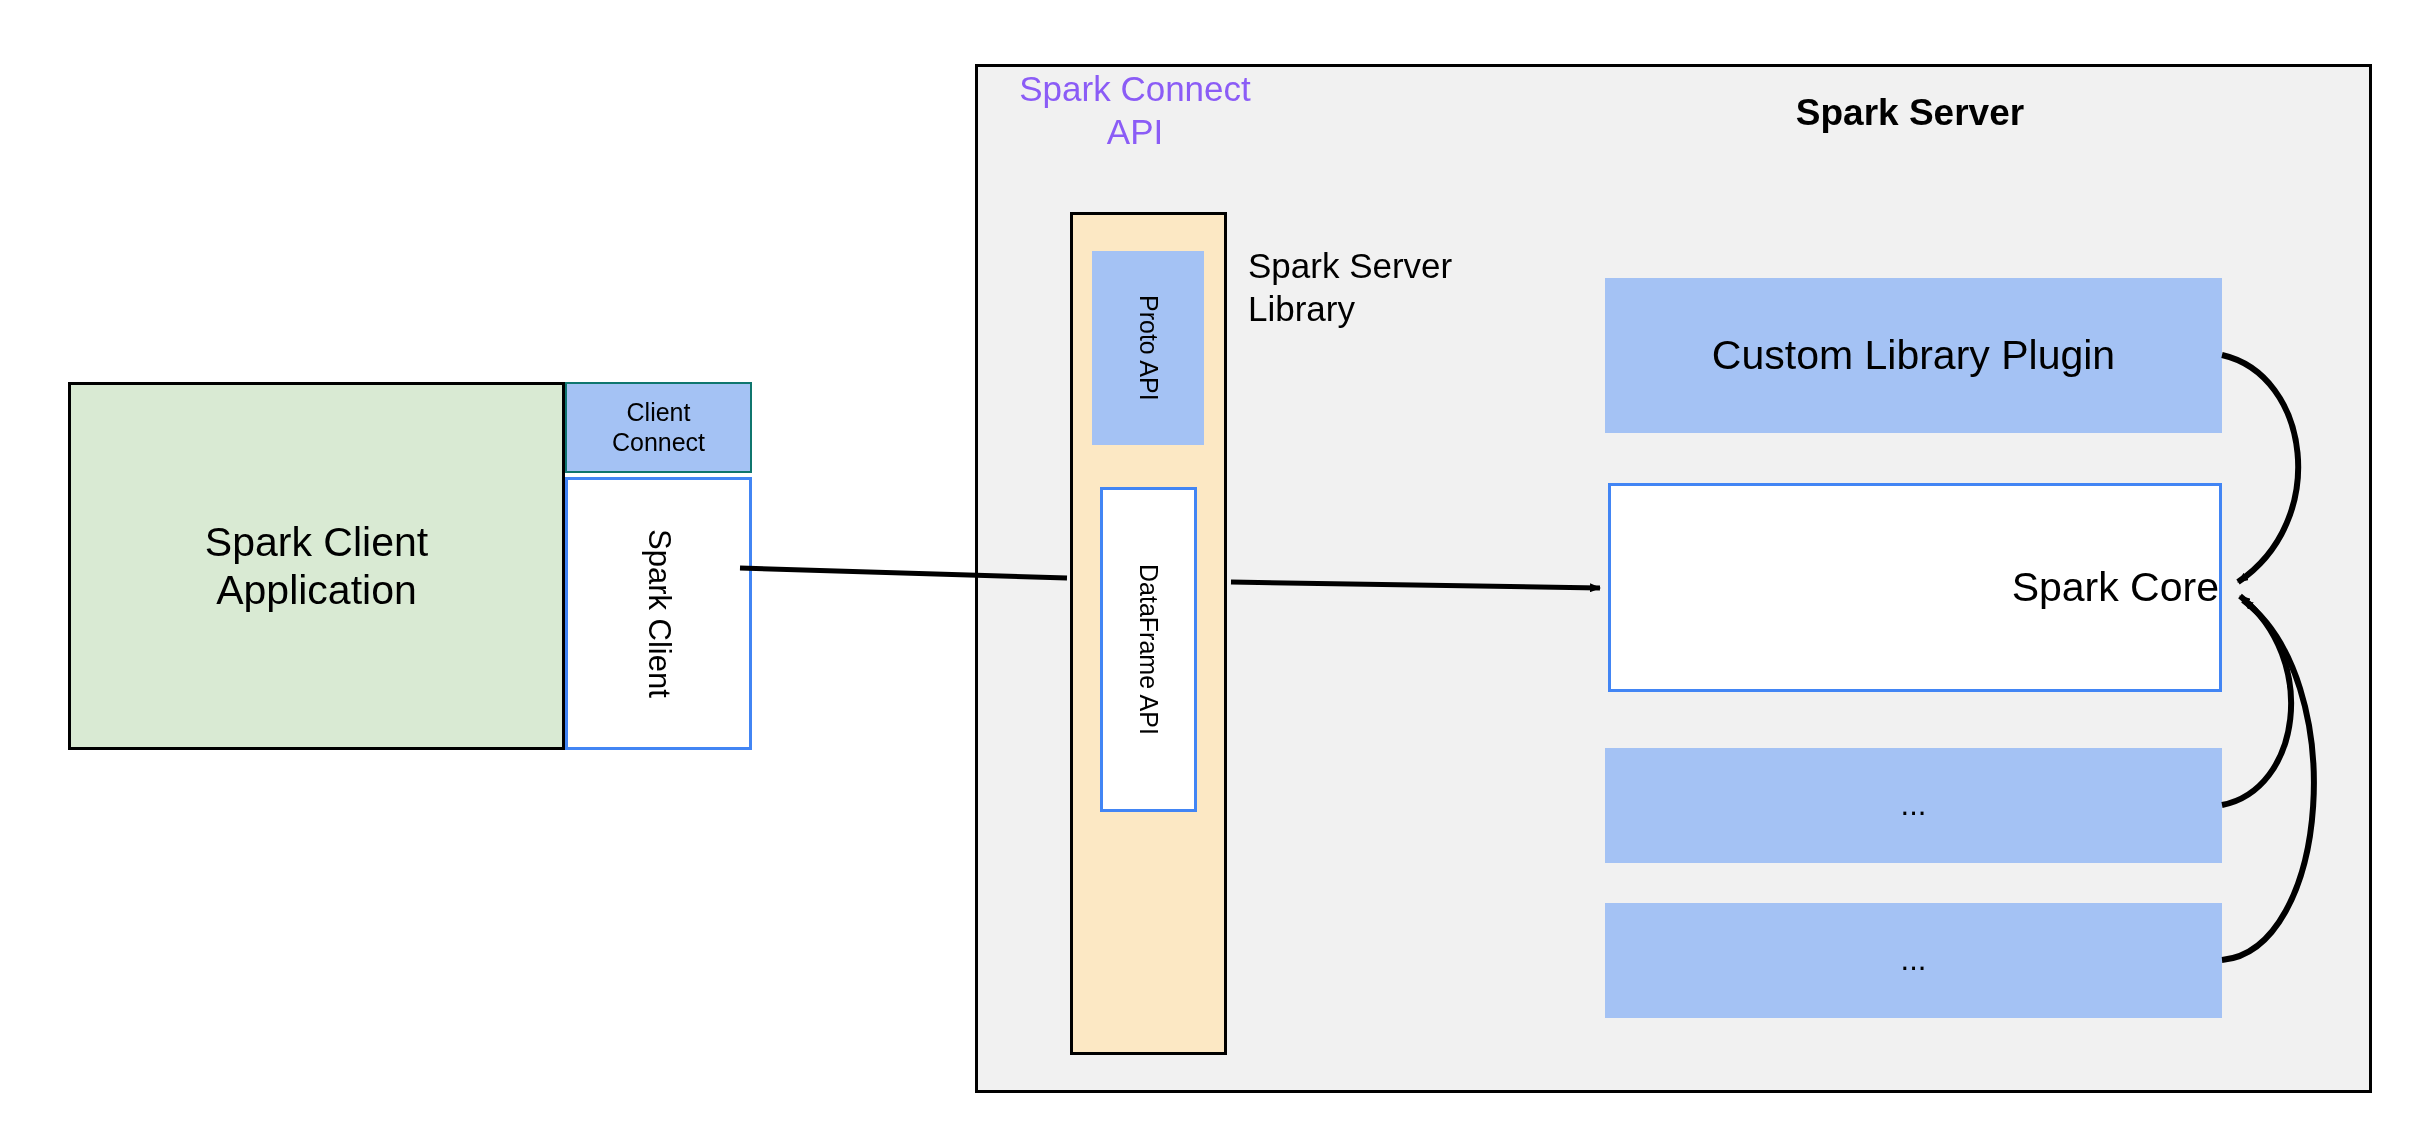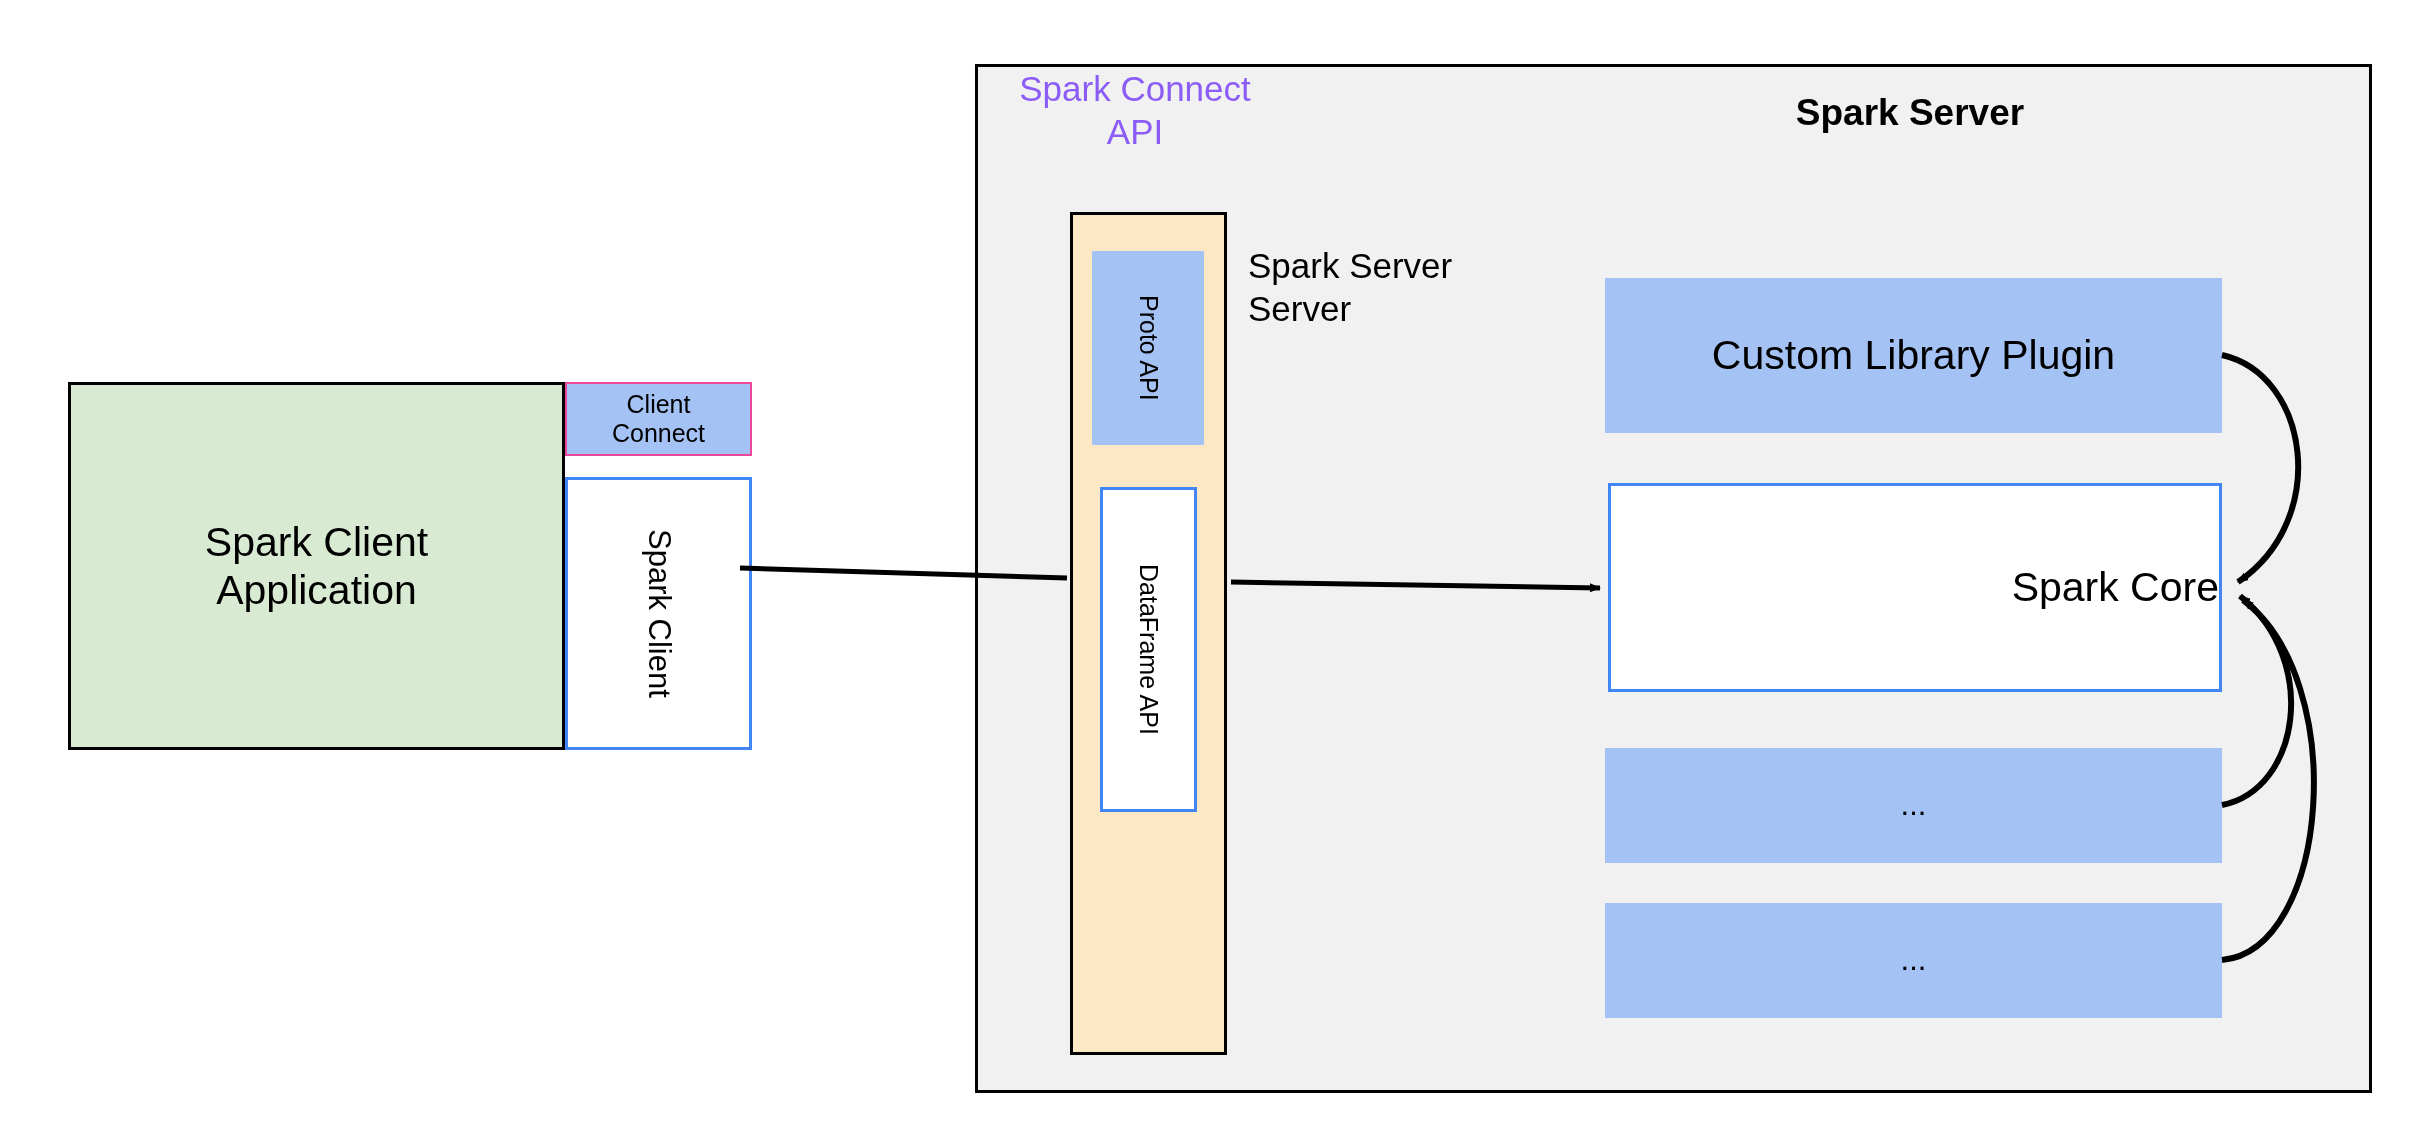--- a/index.html
+++ b/index.html
@@ -30,23 +30,23 @@
   #client-app-box {
     left: 68px;  top: 382px;
     width: 497px; height: 368px;
     background: #d9ead3;
     border: 3px solid #000000;
     font-size: 41px;
     z-index: 2;
   }
   #client-package-box {
     left: 565px; top: 382px;
-    width: 187px; height: 74px;
-    background: #a4c2f4;
-    border: 2px solid #ec4899;
+    width: 187px; height: 91px;
+    background: #a4c2f4;
+    border: 2px solid #0f766e;
     font-size: 25px;
     z-index: 3;
   }
   #spark-client-box {
     left: 565px; top: 477px;
     width: 187px; height: 273px;
     background: #ffffff;
     border: 3px solid #4285f4;
     z-index: 3;
   }
@@ -204,21 +204,21 @@
   <div class="box" id="proto-api-box">
     <span class="vtext-api">Proto API</span>
   </div>
 
   <div class="box" id="dataframe-api-box">
     <span class="vtext-api">DataFrame API</span>
   </div>
 
   <div id="spark-server-library-label">
     <span>Spark Server</span><br>
-    <span>Server</span>
+    <span>Library</span>
   </div>
 
   <div class="box" id="custom-library-plugin-box">
     <span>Custom Library Plugin</span>
   </div>
 
   <div class="box" id="spark-core-box">
     <span>Spark Core</span>
   </div>
 

